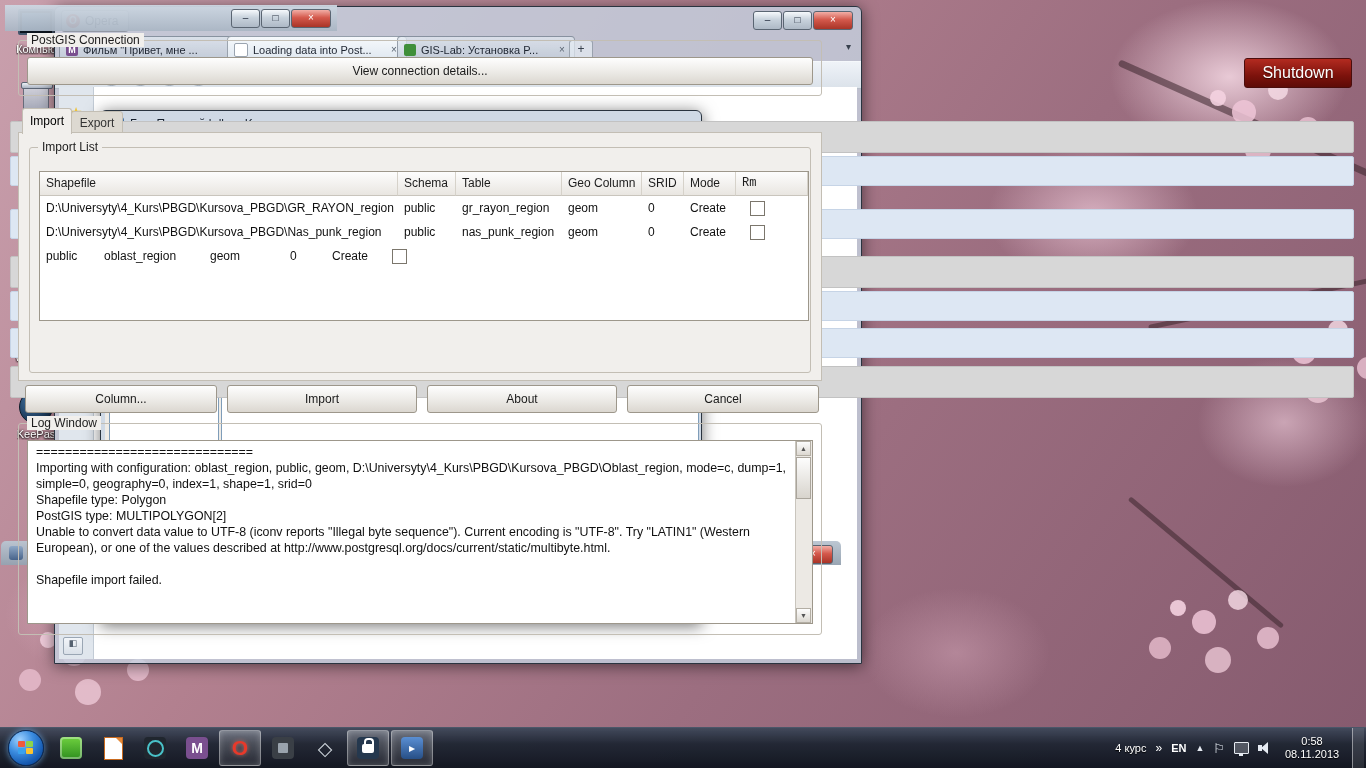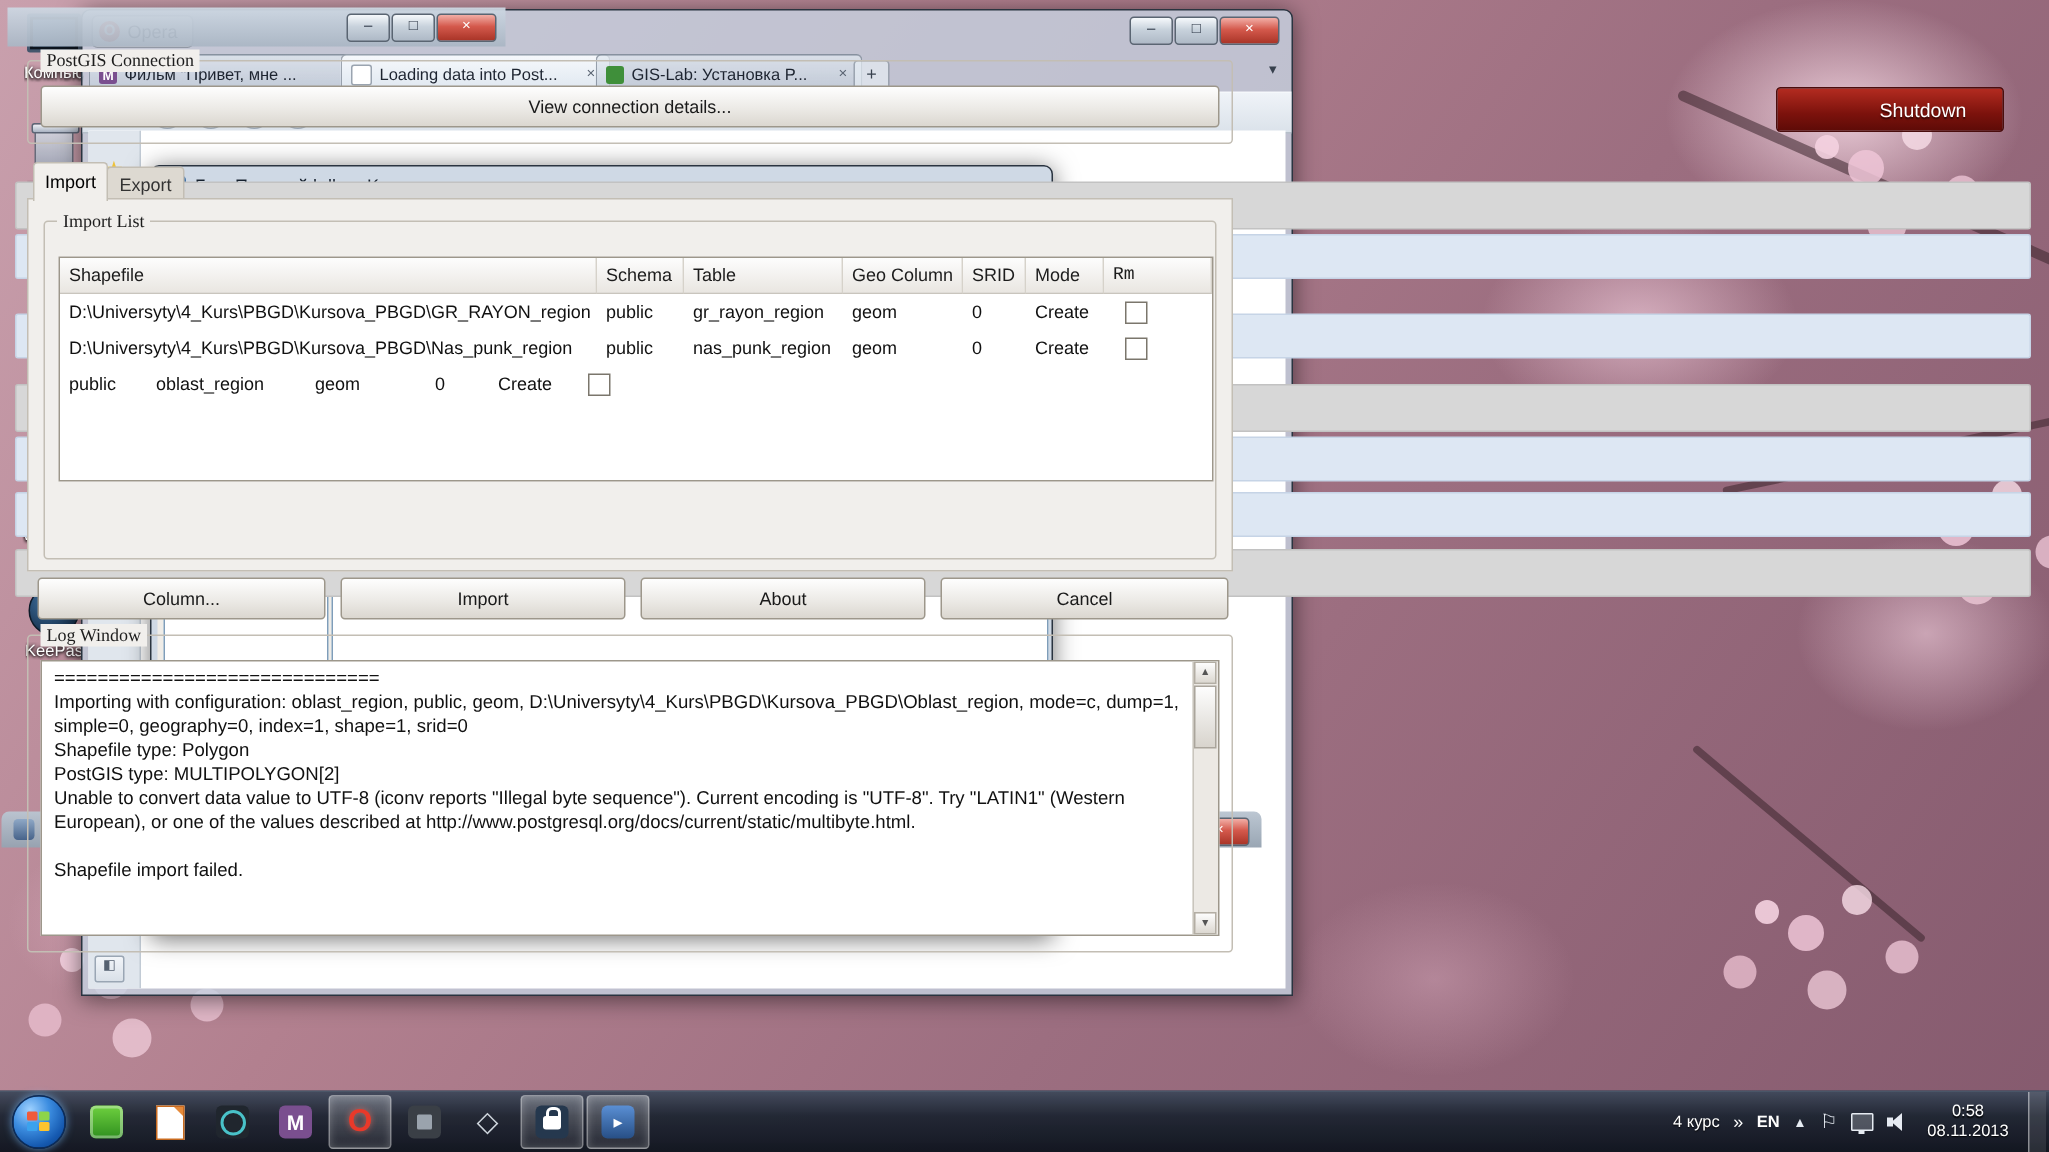--- a/index.html
+++ b/index.html
@@ -150,37 +150,37 @@
   #kp-info b{font-weight:bold;}
   .kp-statusbar{position:absolute;left:0;right:0;bottom:0;height:20px;background:#efece8;border-top:1px solid #cfcac2;
     display:flex;align-items:center;font-size:11px;color:#222;}
   .kp-status-cell{padding:0 8px;}
   .kp-status-div{width:1px;height:14px;background:#c5c0b8;}
   
   #dash-window{left:880px;top:134px;width:332px;height:530px;border:5px solid rgba(58,63,75,.9);border-radius:5px 5px 0 0;
     background:#fff;}
   .dash-titlebar{height:26px;background:linear-gradient(rgba(205,215,226,.95),rgba(170,182,196,.95));position:relative;}
   #dash-window .win-controls{top:4px;right:6px;}
-  .shutdown-btn{position:absolute;right:30px;top:58px;width:106px;height:28px;border:1px solid #4a0d0d;border-radius:3px;
-    background:linear-gradient(#b32b20,#7c120c 60%,#5e0b07);color:#fff;font-size:13px;display:flex;align-items:center;
-    justify-content:center;text-shadow:0 1px 1px rgba(0,0,0,.6);padding-left:44px;}
+  .shutdown-btn{position:absolute;right:14px;top:58px;width:106px;height:28px;border:1px solid #4a0d0d;border-radius:3px;
+    background:linear-gradient(#b32b20,#7c120c 60%,#5e0b07);color:#fff;font-size:16px;display:flex;align-items:center;
+    justify-content:center;text-shadow:0 1px 1px rgba(0,0,0,.6);}
   .dash-bar{position:absolute;left:10px;right:12px;border-radius:2px;}
   .dash-bar.gray{height:30px;background:#d7d7d7;border:1px solid #c2c2c2;}
   .dash-bar.blue{height:28px;background:#dde7f3;border:1px solid #c6d4e6;}
   .dash-link{position:absolute;left:215px;top:6px;font-size:11px;color:#1a4fa0;text-decoration:underline;white-space:nowrap;}
   
   #postgis-dialog{left:265px;top:75px;width:840px;height:640px;border:1px solid #2a3440;border-radius:6px 6px 0 0;
     box-shadow:0 4px 26px rgba(0,0,0,.6);background:#f1efec;}
   .pg-titlebar{height:24px;background:linear-gradient(rgba(186,197,209,.97),rgba(150,163,177,.97));border-radius:5px 5px 0 0;
     display:flex;align-items:center;gap:6px;padding:0 8px;position:relative;}
   .pg-appicon{width:14px;height:14px;border-radius:3px;background:linear-gradient(#8fa8c6,#47638a);}
   .pg-title{font-size:12px;color:#fff;text-shadow:0 1px 2px rgba(20,30,45,.8);}
   #postgis-dialog .win-controls{top:4px;right:8px;}
   .frame{position:absolute;border:1px solid #c3beb4;border-radius:3px;}
-  .frame-label{position:absolute;top:-8px;left:8px;background:#f1efec;padding:0 4px;font-size:12px;color:#1c1c1c;font-family:Liberation Serif, serif;}
+  .frame-label{position:absolute;top:-8px;left:8px;background:#f1efec;padding:0 4px;font-size:12px;color:#1c1c1c;}
   .gbtn{position:absolute;background:linear-gradient(#fefefe,#eceae6 55%,#dbd7d0);border:1px solid #9d978b;border-radius:3px;
     font-size:12px;color:#1a1a1a;display:flex;align-items:center;justify-content:center;}
   #pg-conn{left:18px;top:40px;width:802px;height:54px;}
   #pg-view-btn{left:8px;right:8px;top:16px;height:26px;}
   .pg-tab{position:absolute;font-size:12px;text-align:center;border:1px solid #c3beb4;}
   #tab-import{left:22px;top:108px;width:48px;height:25px;background:#f1efec;border-bottom:none;border-radius:3px 3px 0 0;
     line-height:25px;z-index:3;}
   #tab-export{left:71px;top:111px;width:50px;height:22px;background:#ddd9d1;border-radius:3px 3px 0 0;line-height:22px;z-index:1;color:#333;}
   #pg-notebook{position:absolute;left:18px;top:132px;width:802px;height:247px;border:1px solid #c3beb4;background:#f1efec;z-index:2;}
   #pg-import-list{left:10px;top:14px;width:780px;height:224px;}

